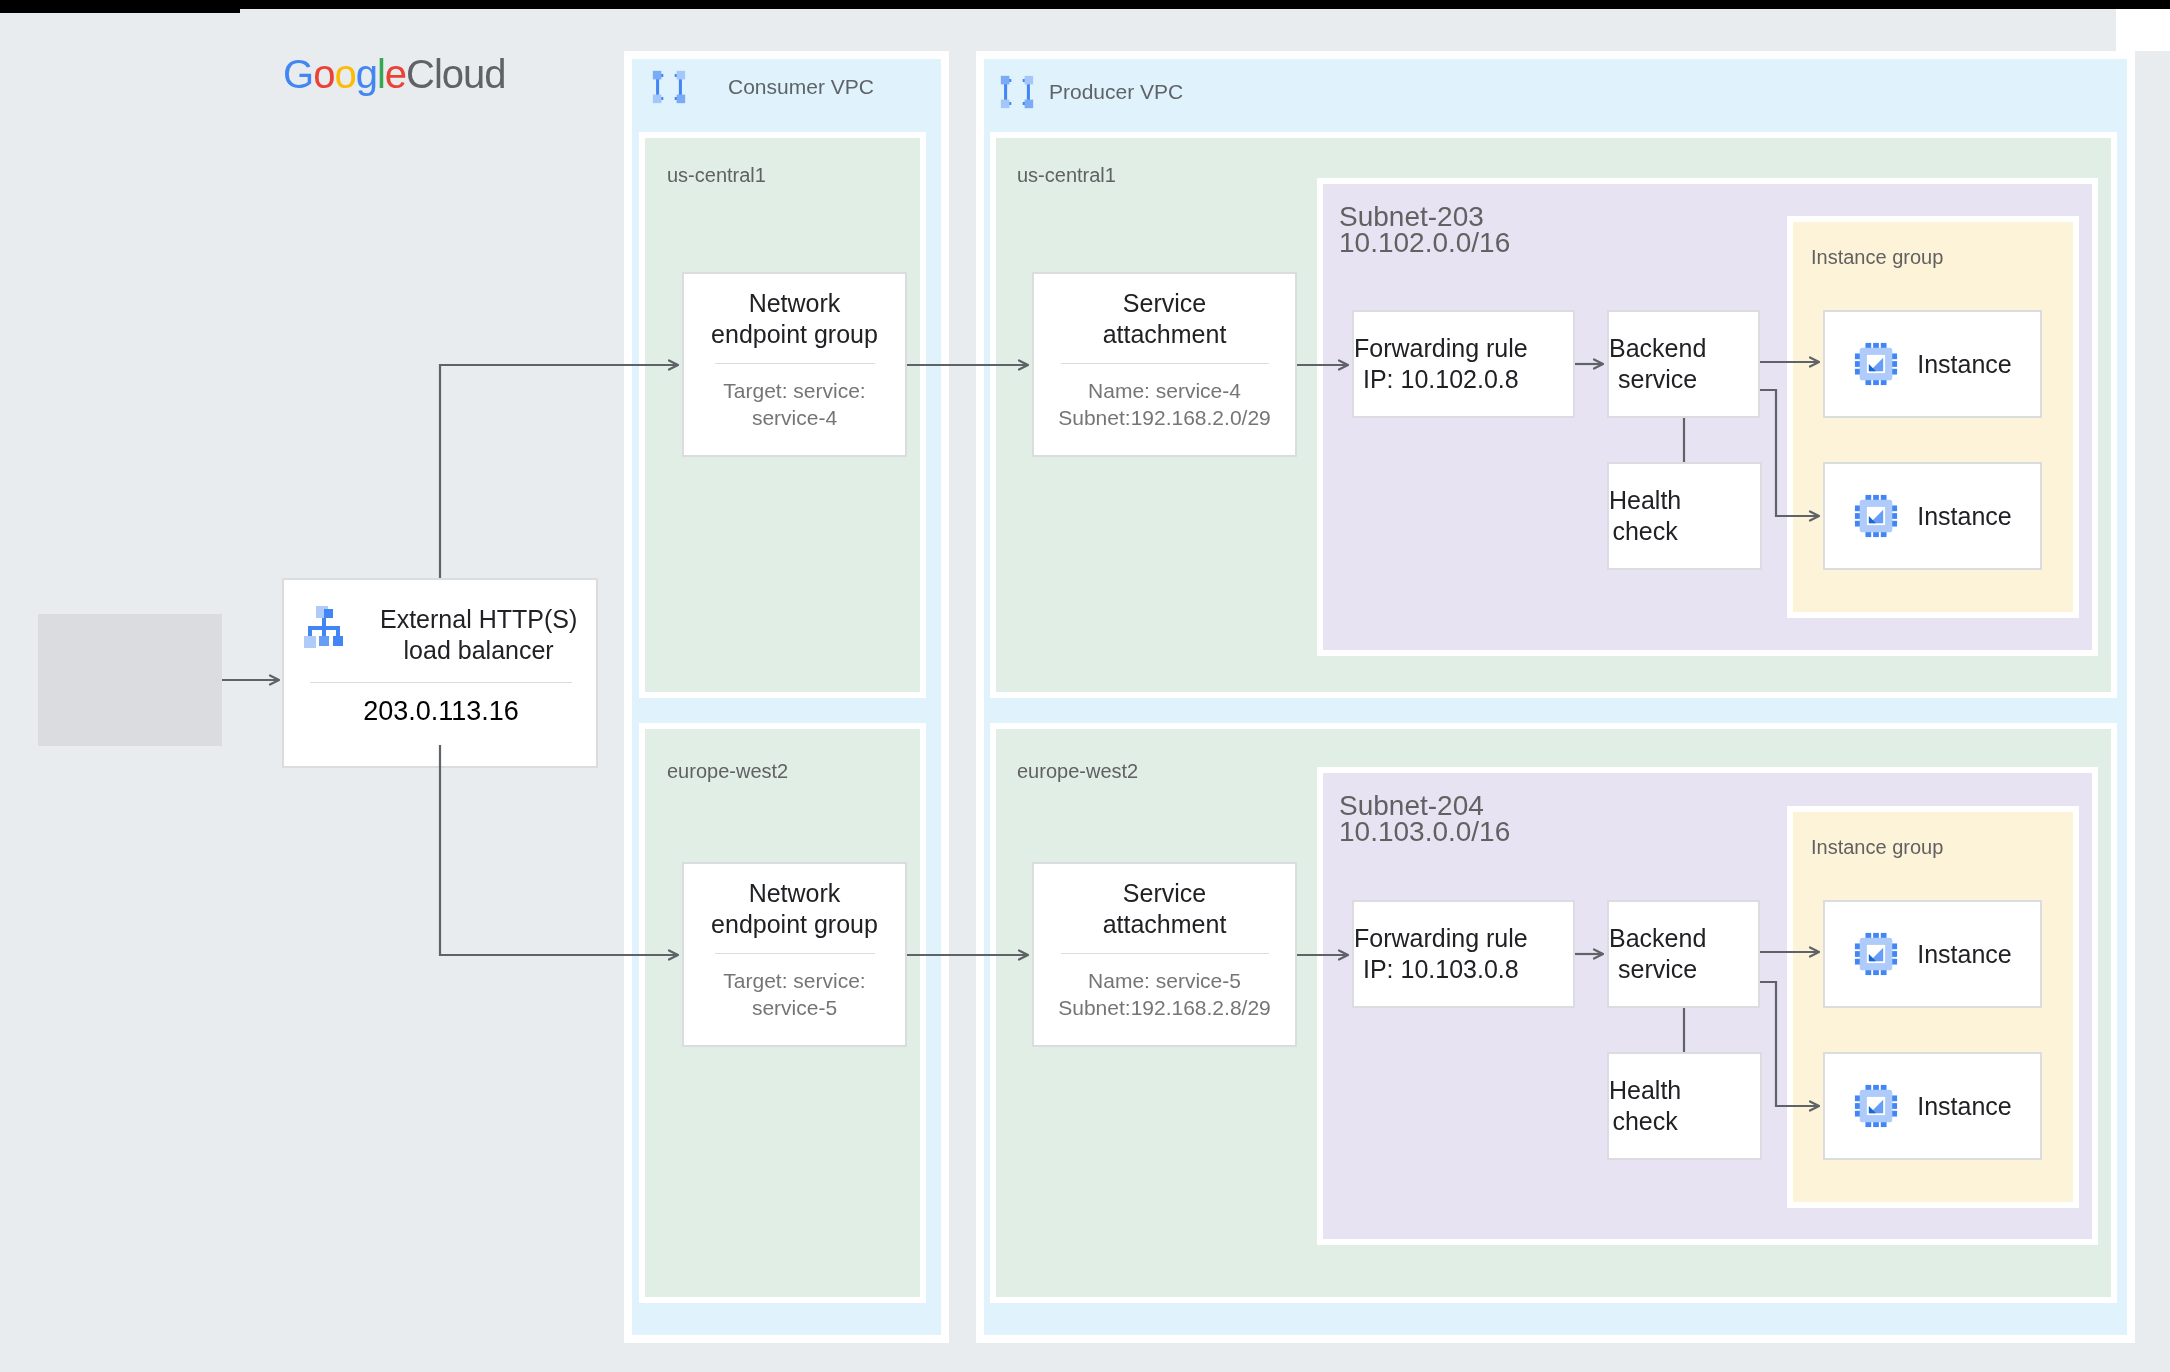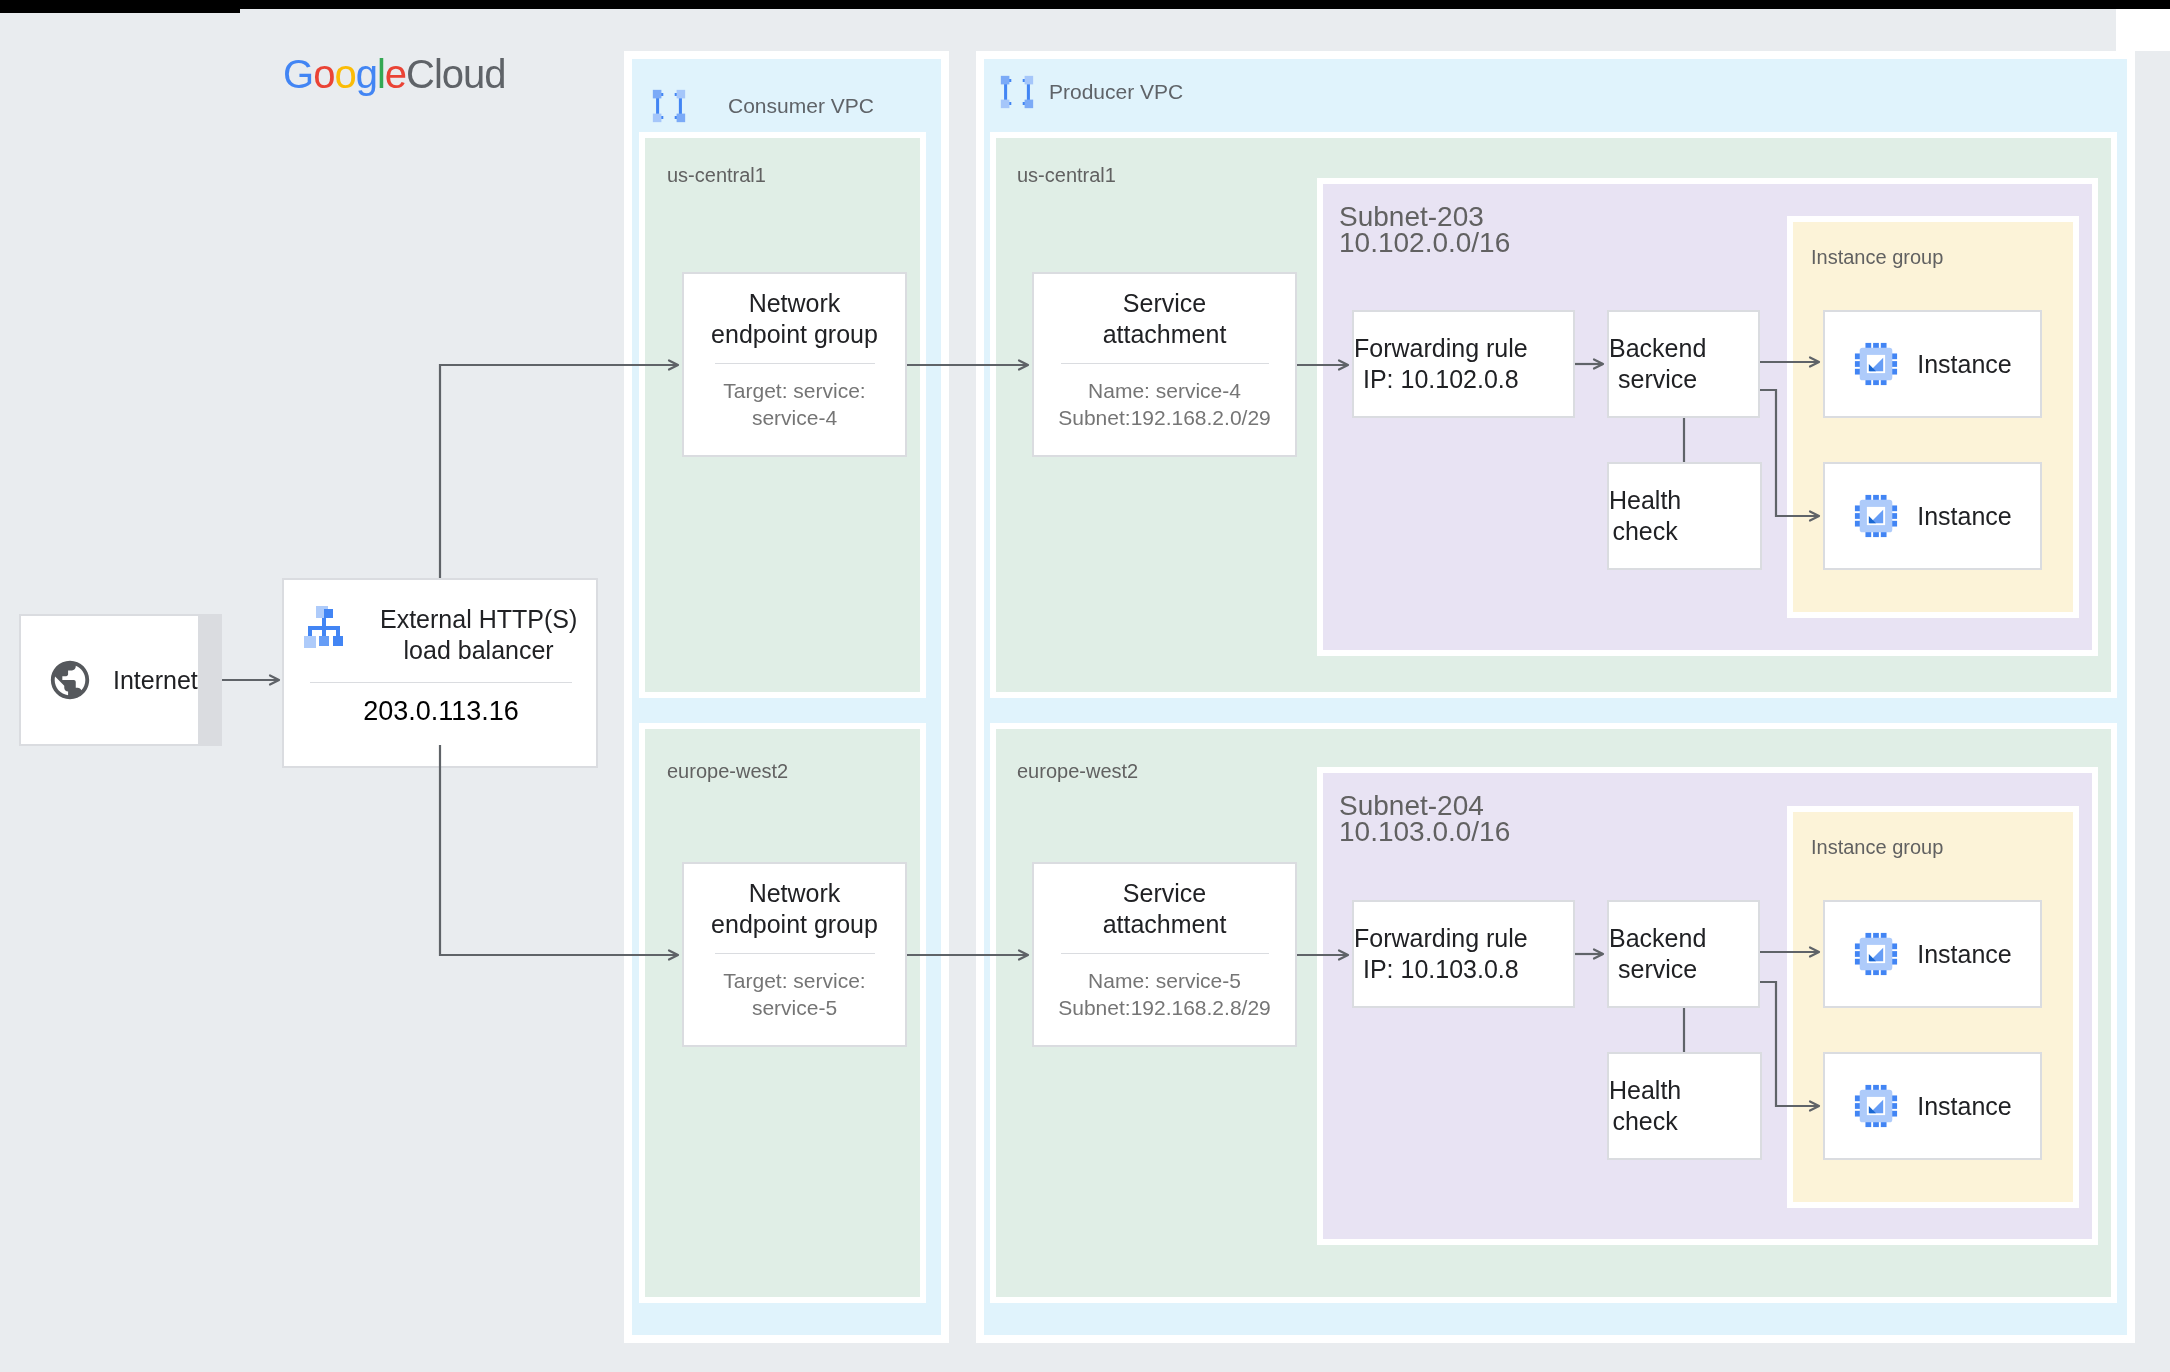--- a/index.html
+++ b/index.html
@@ -56,21 +56,21 @@
 
   <div class="abs topbar"></div>
   <div class="abs topbar-left"></div>
   <div class="abs corner-white"></div>
 
   <div class="abs logo">
     <span style="color: rgb(66, 133, 244);">G</span><span style="color: rgb(234, 67, 53);">o</span><span style="color: rgb(251, 188, 5);">o</span><span style="color: rgb(66, 133, 244);">g</span><span style="color: rgb(52, 168, 83);">l</span><span style="color: rgb(234, 67, 53);">e</span><span class="cloud">Cloud</span>
   </div>
 
   <div class="abs vpc" style="left:624px;top:51px;width:325px;height:1292px;"></div>
-  <div class="abs vpc-header" style="left:650px;top:87px;gap:40px;">
+  <div class="abs vpc-header" style="left:650px;top:68px;gap:40px;">
     <span class="icon">
       <svg viewBox="0 0 40 40" width="38" height="38">
         <path d="M14,8 H8 V32 H14" fill="none" stroke="#4285f4" stroke-width="3.2"></path>
         <path d="M26,8 H32 V32 H26" fill="none" stroke="#4285f4" stroke-width="3.2"></path>
         <rect x="3" y="3" width="9" height="9" fill="#7baaf7"></rect>
         <rect x="28" y="3" width="9" height="9" fill="#a5c6fa"></rect>
         <rect x="3" y="28" width="9" height="9" fill="#a5c6fa"></rect>
         <rect x="28" y="28" width="9" height="9" fill="#7baaf7"></rect>
       </svg>
     </span>
@@ -110,28 +110,20 @@
     <div>Subnet-204</div>
     <div>10.103.0.0/16</div>
   </div>
 
   <div class="abs igroup" style="left:1787px;top:216px;width:292px;height:402px;"></div>
   <div class="abs ig-label" style="left:1811px;top:246px;">Instance group</div>
   <div class="abs igroup" style="left:1787px;top:806px;width:292px;height:402px;"></div>
   <div class="abs ig-label" style="left:1811px;top:836px;">Instance group</div>
 
   <div class="abs shadow" style="left:38px;top:614px;width:184px;height:132px;"></div>
-  <div class="abs node internet" style="left:19px;top:614px;width:181px;height:132px;">
-    <span class="icon">
-      <svg viewBox="0 0 24 24" width="46" height="46">
-          <path fill="#55585c" d="M12 2C6.48 2 2 6.48 2 12s4.48 10 10 10 10-4.48 10-10S17.52 2 12 2zm-1 17.93c-3.95-.49-7-3.85-7-7.93 0-.62.08-1.21.21-1.79L9 15v1c0 1.1.9 2 2 2v1.93zm6.9-2.54c-.26-.81-1-1.39-1.9-1.39h-1v-3c0-.55-.45-1-1-1H8v-2h2c.55 0 1-.45 1-1V7h2c1.1 0 2-.9 2-2v-.41c2.93 1.19 5 4.06 5 7.41 0 2.08-.8 3.97-2.1 5.39z"></path>
-        </svg>
-    </span>
-    <span class="nlabel">Internet</span>
-  </div>
 
   <div class="abs node lb" style="left:282px;top:578px;width:316px;height:190px;">
     <div class="lb-row">
       <span class="icon">
         <svg viewBox="0 0 48 48" width="48" height="48">
           <rect x="16" y="2" width="12" height="12" fill="#aecbfa"></rect>
           <rect x="24" y="5" width="9" height="9" fill="#4285f4"></rect>
           <rect x="22" y="14" width="4" height="8" fill="#4285f4"></rect>
           <rect x="8" y="22" width="32" height="4" fill="#4285f4"></rect>
           <rect x="8" y="26" width="4" height="6" fill="#4285f4"></rect>

